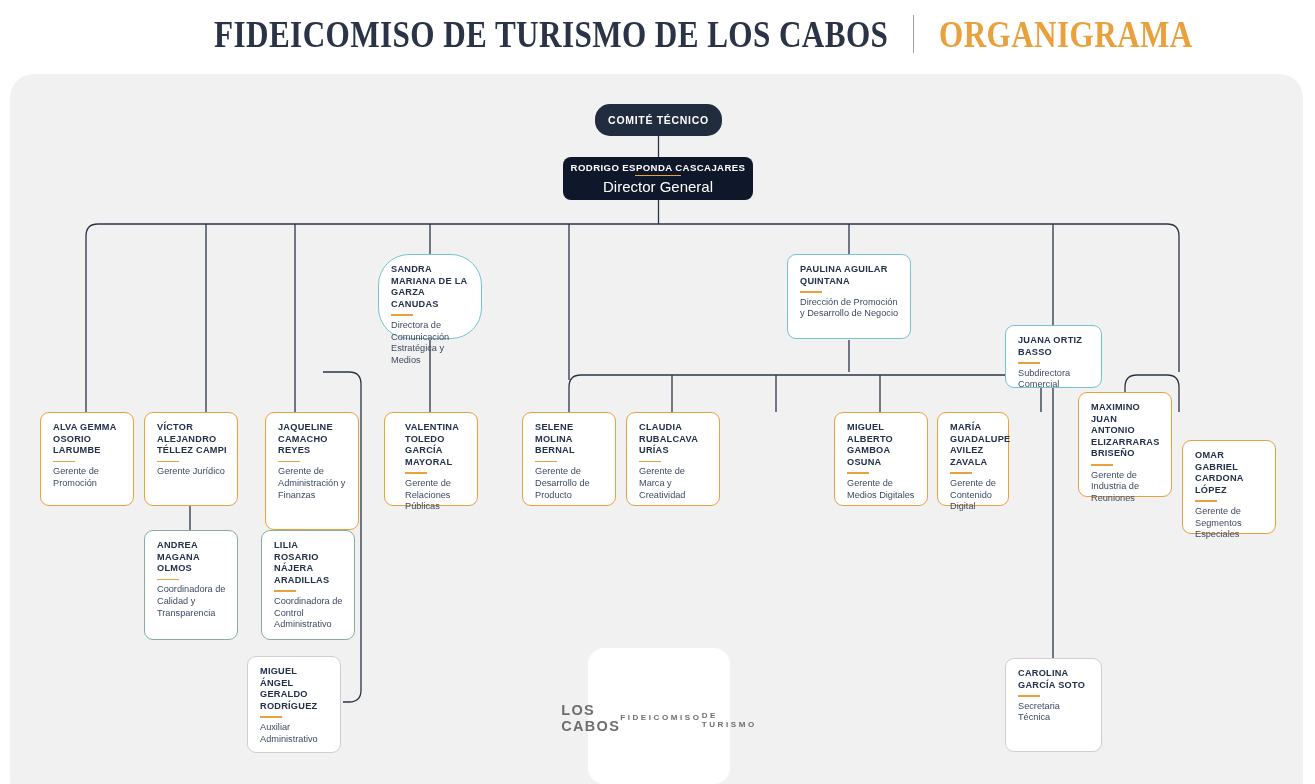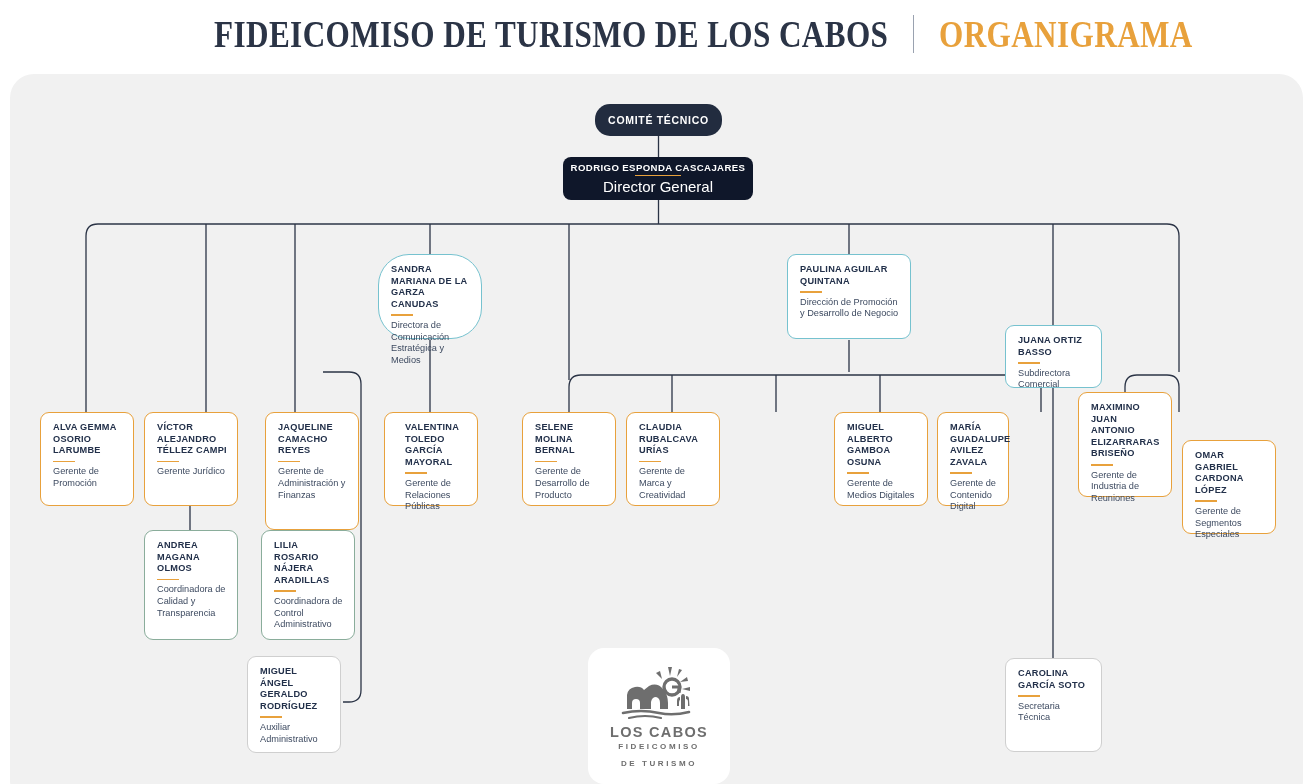--- a/index.html
+++ b/index.html
@@ -82,25 +82,25 @@
     display: flex; flex-direction: column; align-items: center; justify-content: center;
   }
   .box-dg .dgn { font-size: 9.6px; font-weight: 700; color: #ffffff; letter-spacing: 0.4px; }
   .box-dg .dgd { width: 46px; height: 1.6px; background: #e8a13c; margin: 2px 0 2px; }
   .box-dg .dgr { font-size: 15px; color: #ffffff; }
 
   
   .logo-card {
     position: absolute; left: 588px; top: 648px; width: 142px; height: 136px;
     background: #ffffff; border-radius: 16px;
-    display: flex; flex-direction: column; align-items: center; justify-content: center;
+    display: flex; flex-direction: row; align-items: center; justify-content: center;
   }
   .logo-card .lt1 { font-size: 14.5px; font-weight: 700; color: #6e6e6e; letter-spacing: 1.3px; margin-top: 3px; }
   .logo-card .lt2 { font-size: 8px; font-weight: 700; color: #6e6e6e; letter-spacing: 2.6px; margin-top: 2px; }
-  .logo-card .lt3 { font-size: 8px; font-weight: 700; color: #6e6e6e; letter-spacing: 2.6px; margin-top: 8px; text-align: right; }
+  .logo-card .lt3 { font-size: 8px; font-weight: 700; color: #6e6e6e; letter-spacing: 2.6px; margin-top: 8px; }
 </style>
 </head>
 <body>
 
 <div id="root">
 
   <div class="title-bar">
     <span class="title-main">FIDEICOMISO DE TURISMO DE LOS CABOS</span>
     <span class="title-sep"></span>
     <span class="title-accent">ORGANIGRAMA</span>

